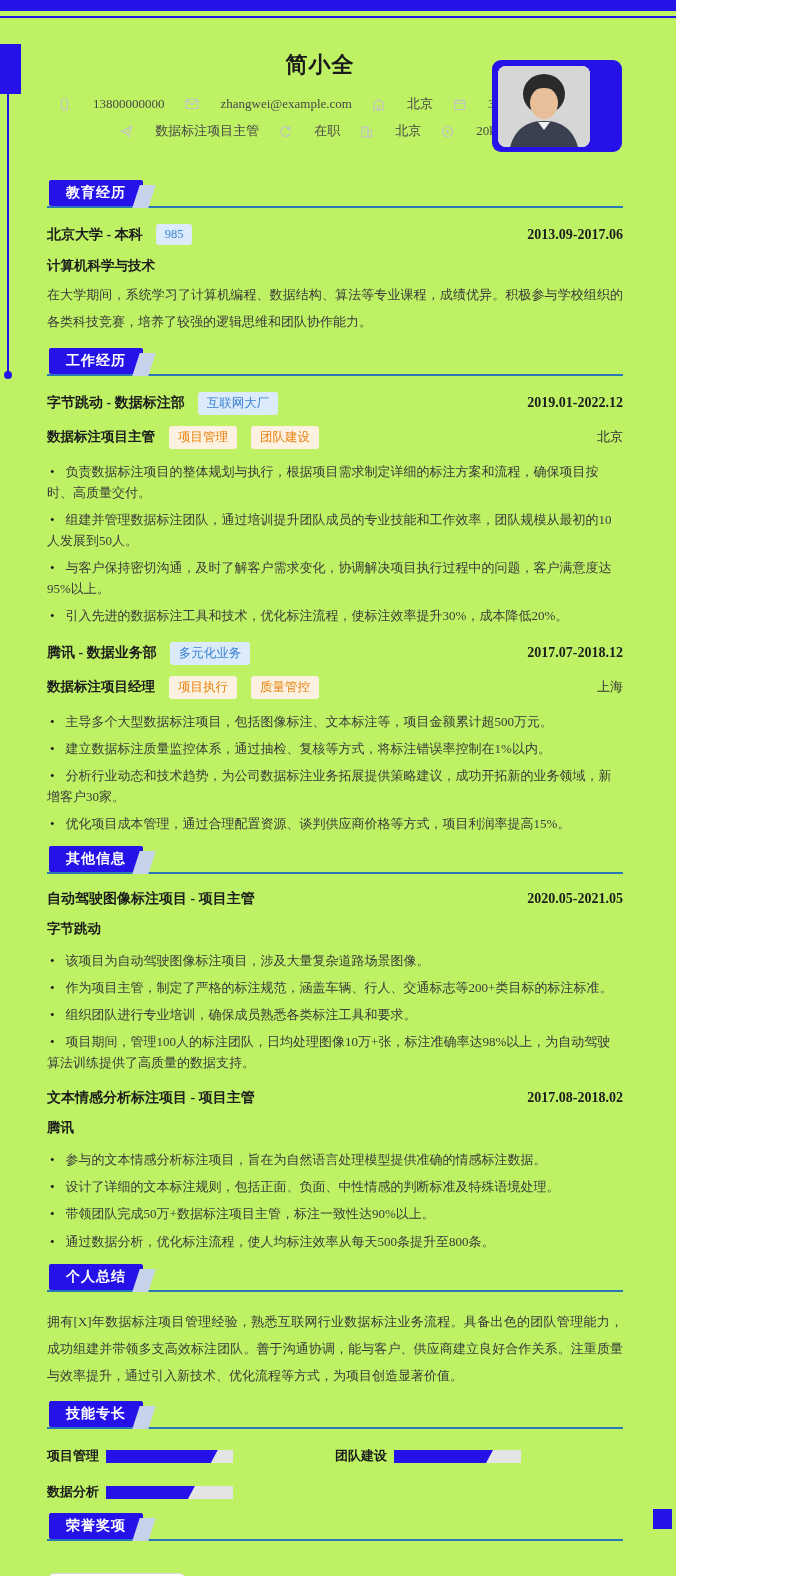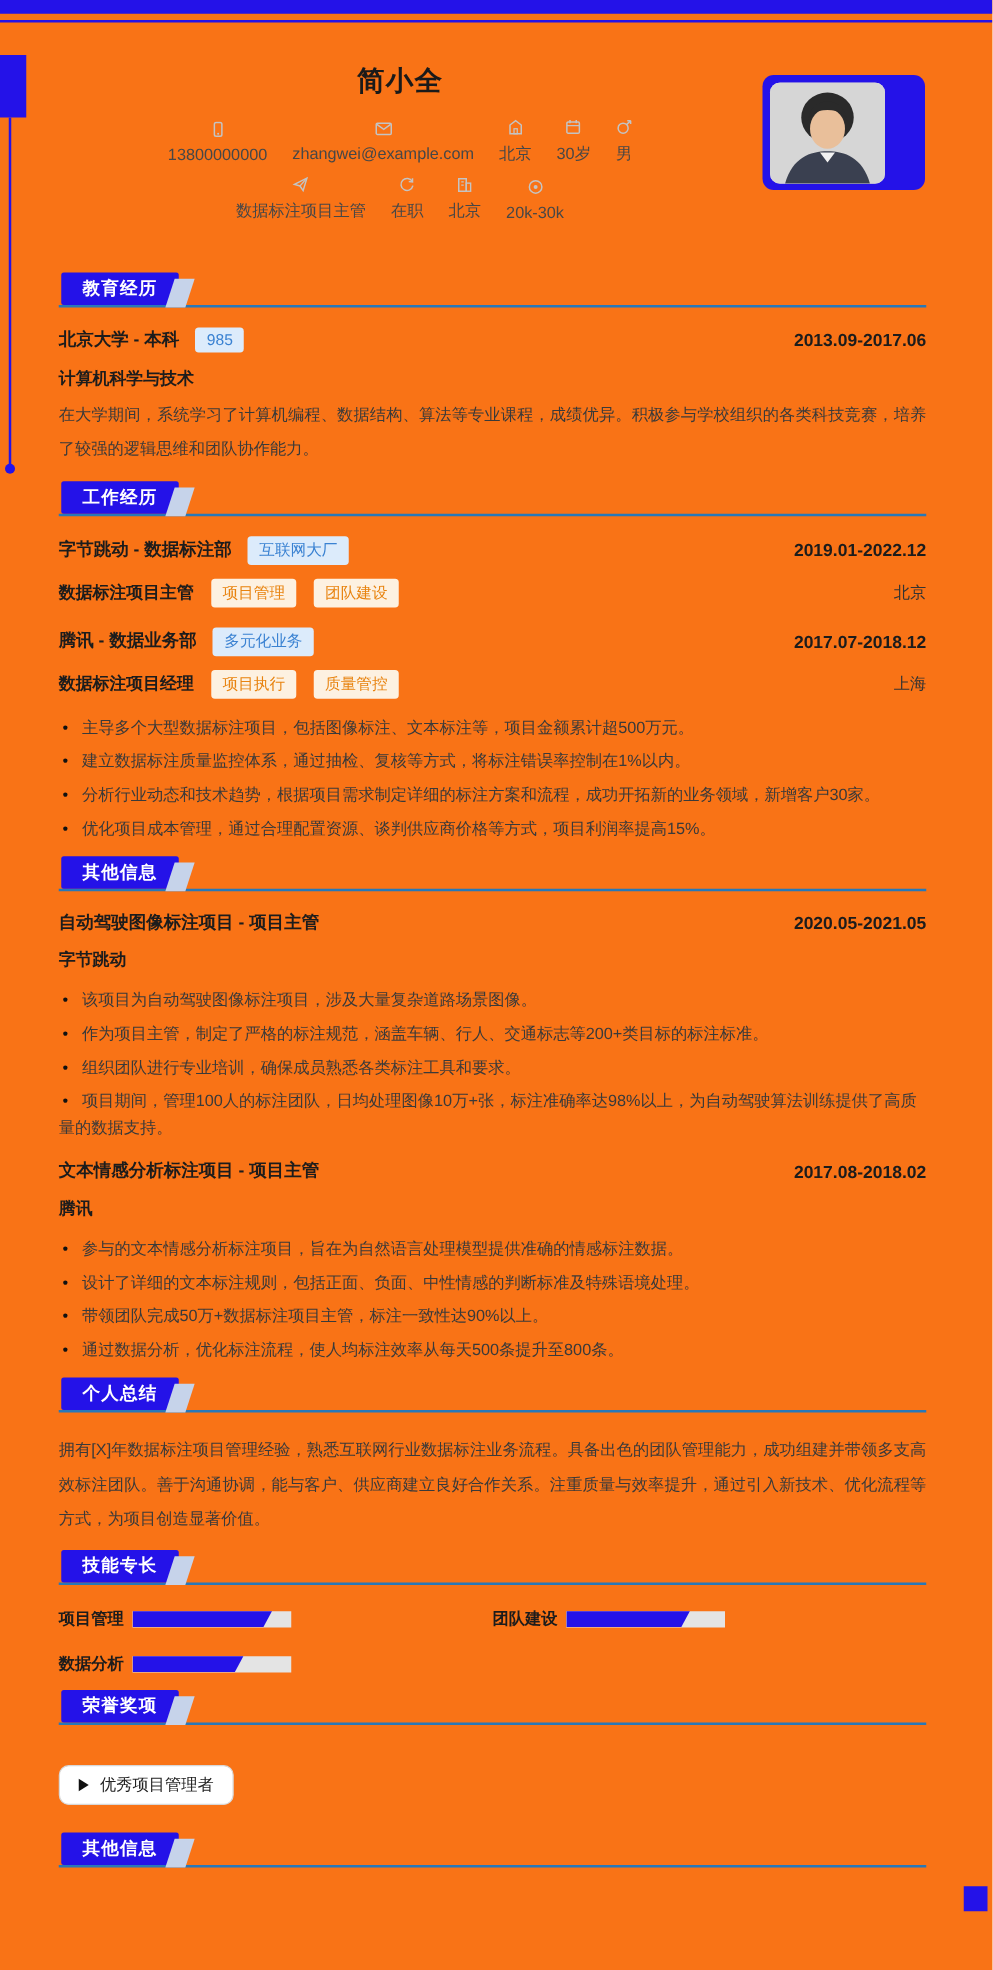--- a/index.html
+++ b/index.html
@@ -1,33 +1,33 @@
 <!DOCTYPE html>
 <html><head>
 <meta charset="utf-8">
 <style>
   * { box-sizing: border-box; margin: 0; padding: 0; }
   html,body { width:794px; background:#fff; font-family:"Liberation Sans","DejaVu Sans",sans-serif; }
-  .page { position:relative; width:794px; height:1576px; background:#f97316; overflow:hidden; color:#333; }
+  .page { position:relative; width:676px; height:1576px; background:#bef264; overflow:hidden; color:#333;font-family:Liberation Serif, serif; }
 
   
   .top-bar   { position:absolute; top:0; left:0; width:794px; height:11px; background:#2412e8; }
   .top-line  { position:absolute; top:16px; left:0; width:794px; height:2px; background:#2412e8; }
   .left-rect { position:absolute; top:44px; left:0; width:21px; height:50px; background:#2412e8; }
   .left-vline{ position:absolute; top:94px; left:7px; width:2px; height:280px; background:#2412e8; }
   .left-dot  { position:absolute; top:371px; left:4px; width:8px; height:8px; border-radius:50%; background:#2412e8; }
   .corner-sq { position:absolute; top:1509px; right:4px; width:19px; height:20px; background:#2412e8; }
 
   
   .header { position:relative; padding-top:50px; }
   .header-main { margin-left:40px; width:560px; text-align:center; }
   .name { font-size:22px; font-weight:bold; color:#1a1a1a; letter-spacing:1px; }
   .contact-row { display:flex; justify-content:center; align-items:center; gap:20px; margin-top:15px; font-size:13px; color:#474747; }
   .contact-row + .contact-row { margin-top:9px; }
-  .c-item { display:inline-flex; align-items:center; gap:6px; white-space:nowrap;flex-direction:column; }
+  .c-item { display:inline-flex; align-items:center; gap:22px; white-space:nowrap; }
   .c-item svg { display:block; }
 
   .photo-frame { position:absolute; top:60px; right:54px; width:130px; height:92px; background:#2412e8; border-radius:9px; }
   .photo { position:absolute; top:6px; left:6px; width:92px; height:81px; border-radius:8px; overflow:hidden; background:#d6d6d6; }
   .photo svg { display:block; }
 
   
   .content { padding:0 53px 0 47px; }
 
   .section { margin-top:12px; }
@@ -225,20 +225,26 @@
           <span class="entry-date">2019.01-2022.12</span>
         </div>
         <div class="entry-sub">
           <span class="entry-role">
             <span>数据标注项目主管</span>
             <span class="tag-orange">项目管理</span>
             <span class="tag-orange">团队建设</span>
           </span>
           <span class="entry-loc">北京</span>
         </div>
+        <ul class="bullets">
+          <li>负责数据标注项目的整体规划与执行，根据项目需求制定详细的标注方案和流程，确保项目按时、高质量交付。</li>
+          <li>组建并管理数据标注团队，通过培训提升团队成员的专业技能和工作效率，团队规模从最初的10人发展到50人。</li>
+          <li>与客户保持密切沟通，及时了解客户需求变化，协调解决项目执行过程中的问题，客户满意度达95%以上。</li>
+          <li>引入先进的数据标注工具和技术，优化标注流程，使标注效率提升30%，成本降低20%。</li>
+        </ul>
       </div>
 
       <div style="margin-top:8px;">
         <div class="entry-head">
           <span class="entry-title">
             <span>腾讯 - 数据业务部</span>
             <span class="tag-blue">多元化业务</span>
           </span>
           <span class="entry-date">2017.07-2018.12</span>
         </div>
@@ -246,21 +252,21 @@
           <span class="entry-role">
             <span>数据标注项目经理</span>
             <span class="tag-orange">项目执行</span>
             <span class="tag-orange">质量管控</span>
           </span>
           <span class="entry-loc">上海</span>
         </div>
         <ul class="bullets">
           <li>主导多个大型数据标注项目，包括图像标注、文本标注等，项目金额累计超500万元。</li>
           <li>建立数据标注质量监控体系，通过抽检、复核等方式，将标注错误率控制在1%以内。</li>
-          <li>分析行业动态和技术趋势，根据项目需求制定详细的标注方案和流程，成功开拓新的业务领域，新增客户30家。</li>
+          <li>分析行业动态和技术趋势，为公司数据标注业务拓展提供策略建议，成功开拓新的业务领域，新增客户30家。</li>
           <li>优化项目成本管理，通过合理配置资源、谈判供应商价格等方式，项目利润率提高15%。</li>
         </ul>
       </div>
     </div>
 
     <div class="section">
       <div class="sec-header">
         <span class="sec-badge">其他信息</span>
       </div>
 

